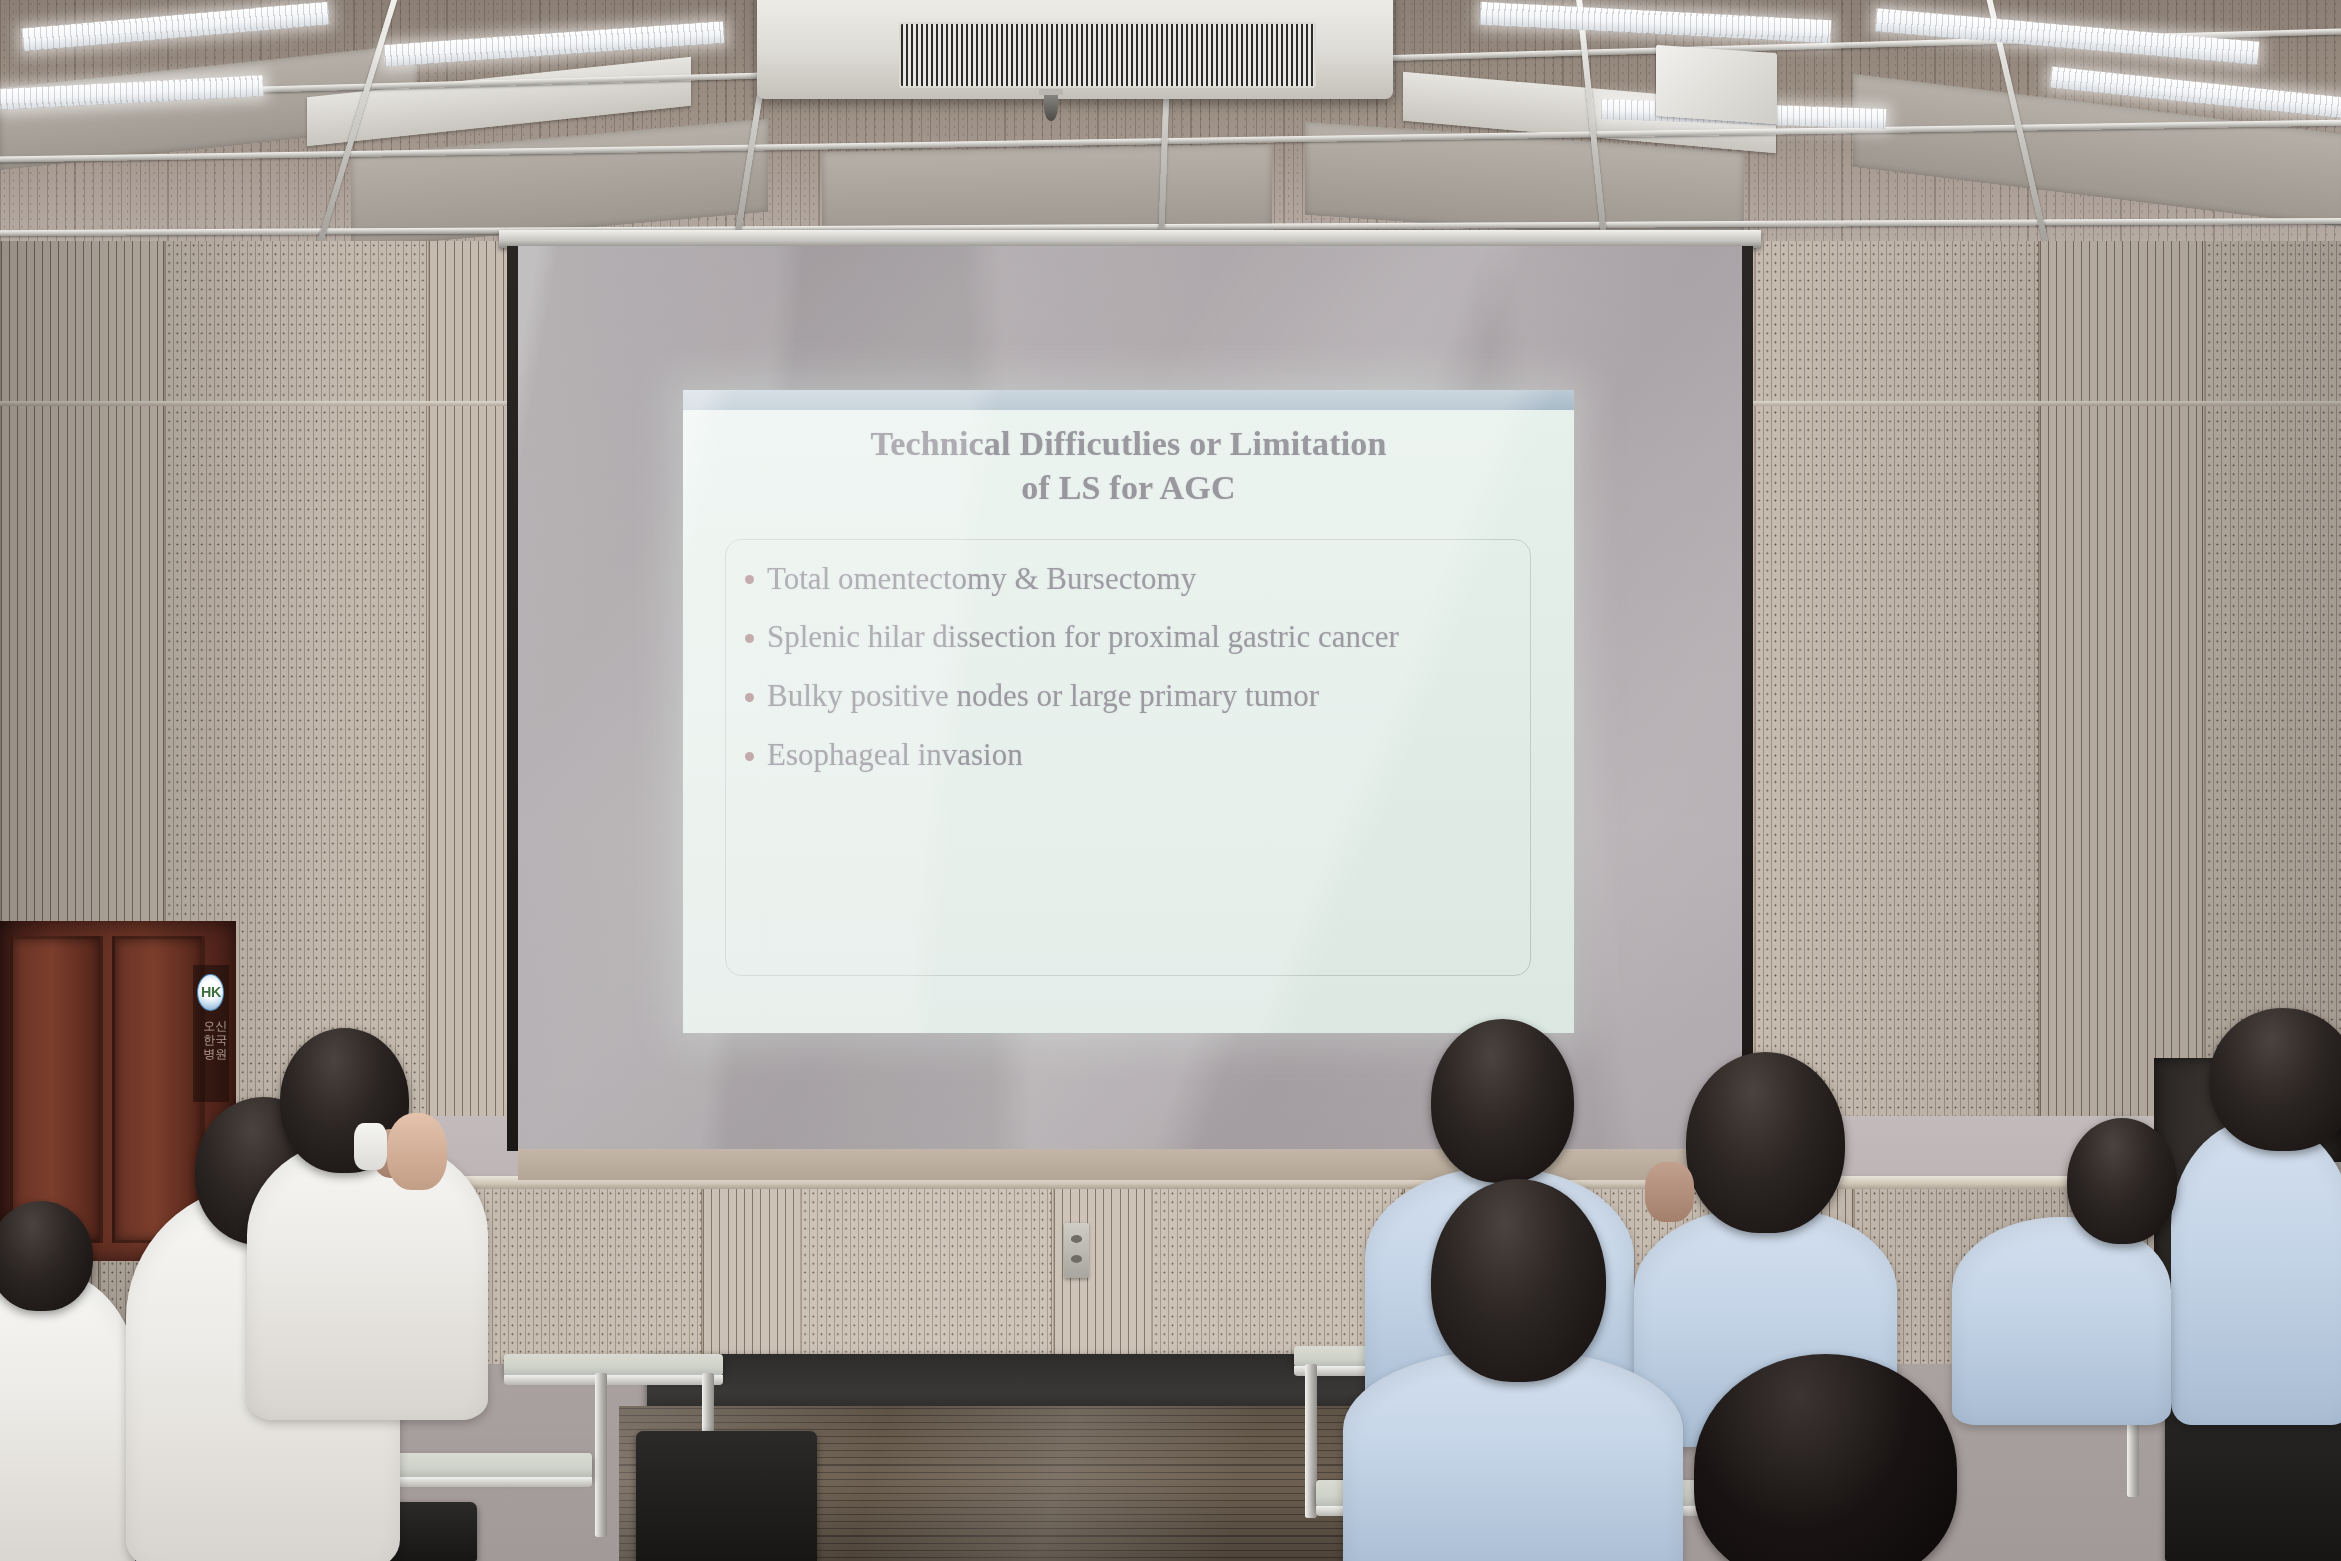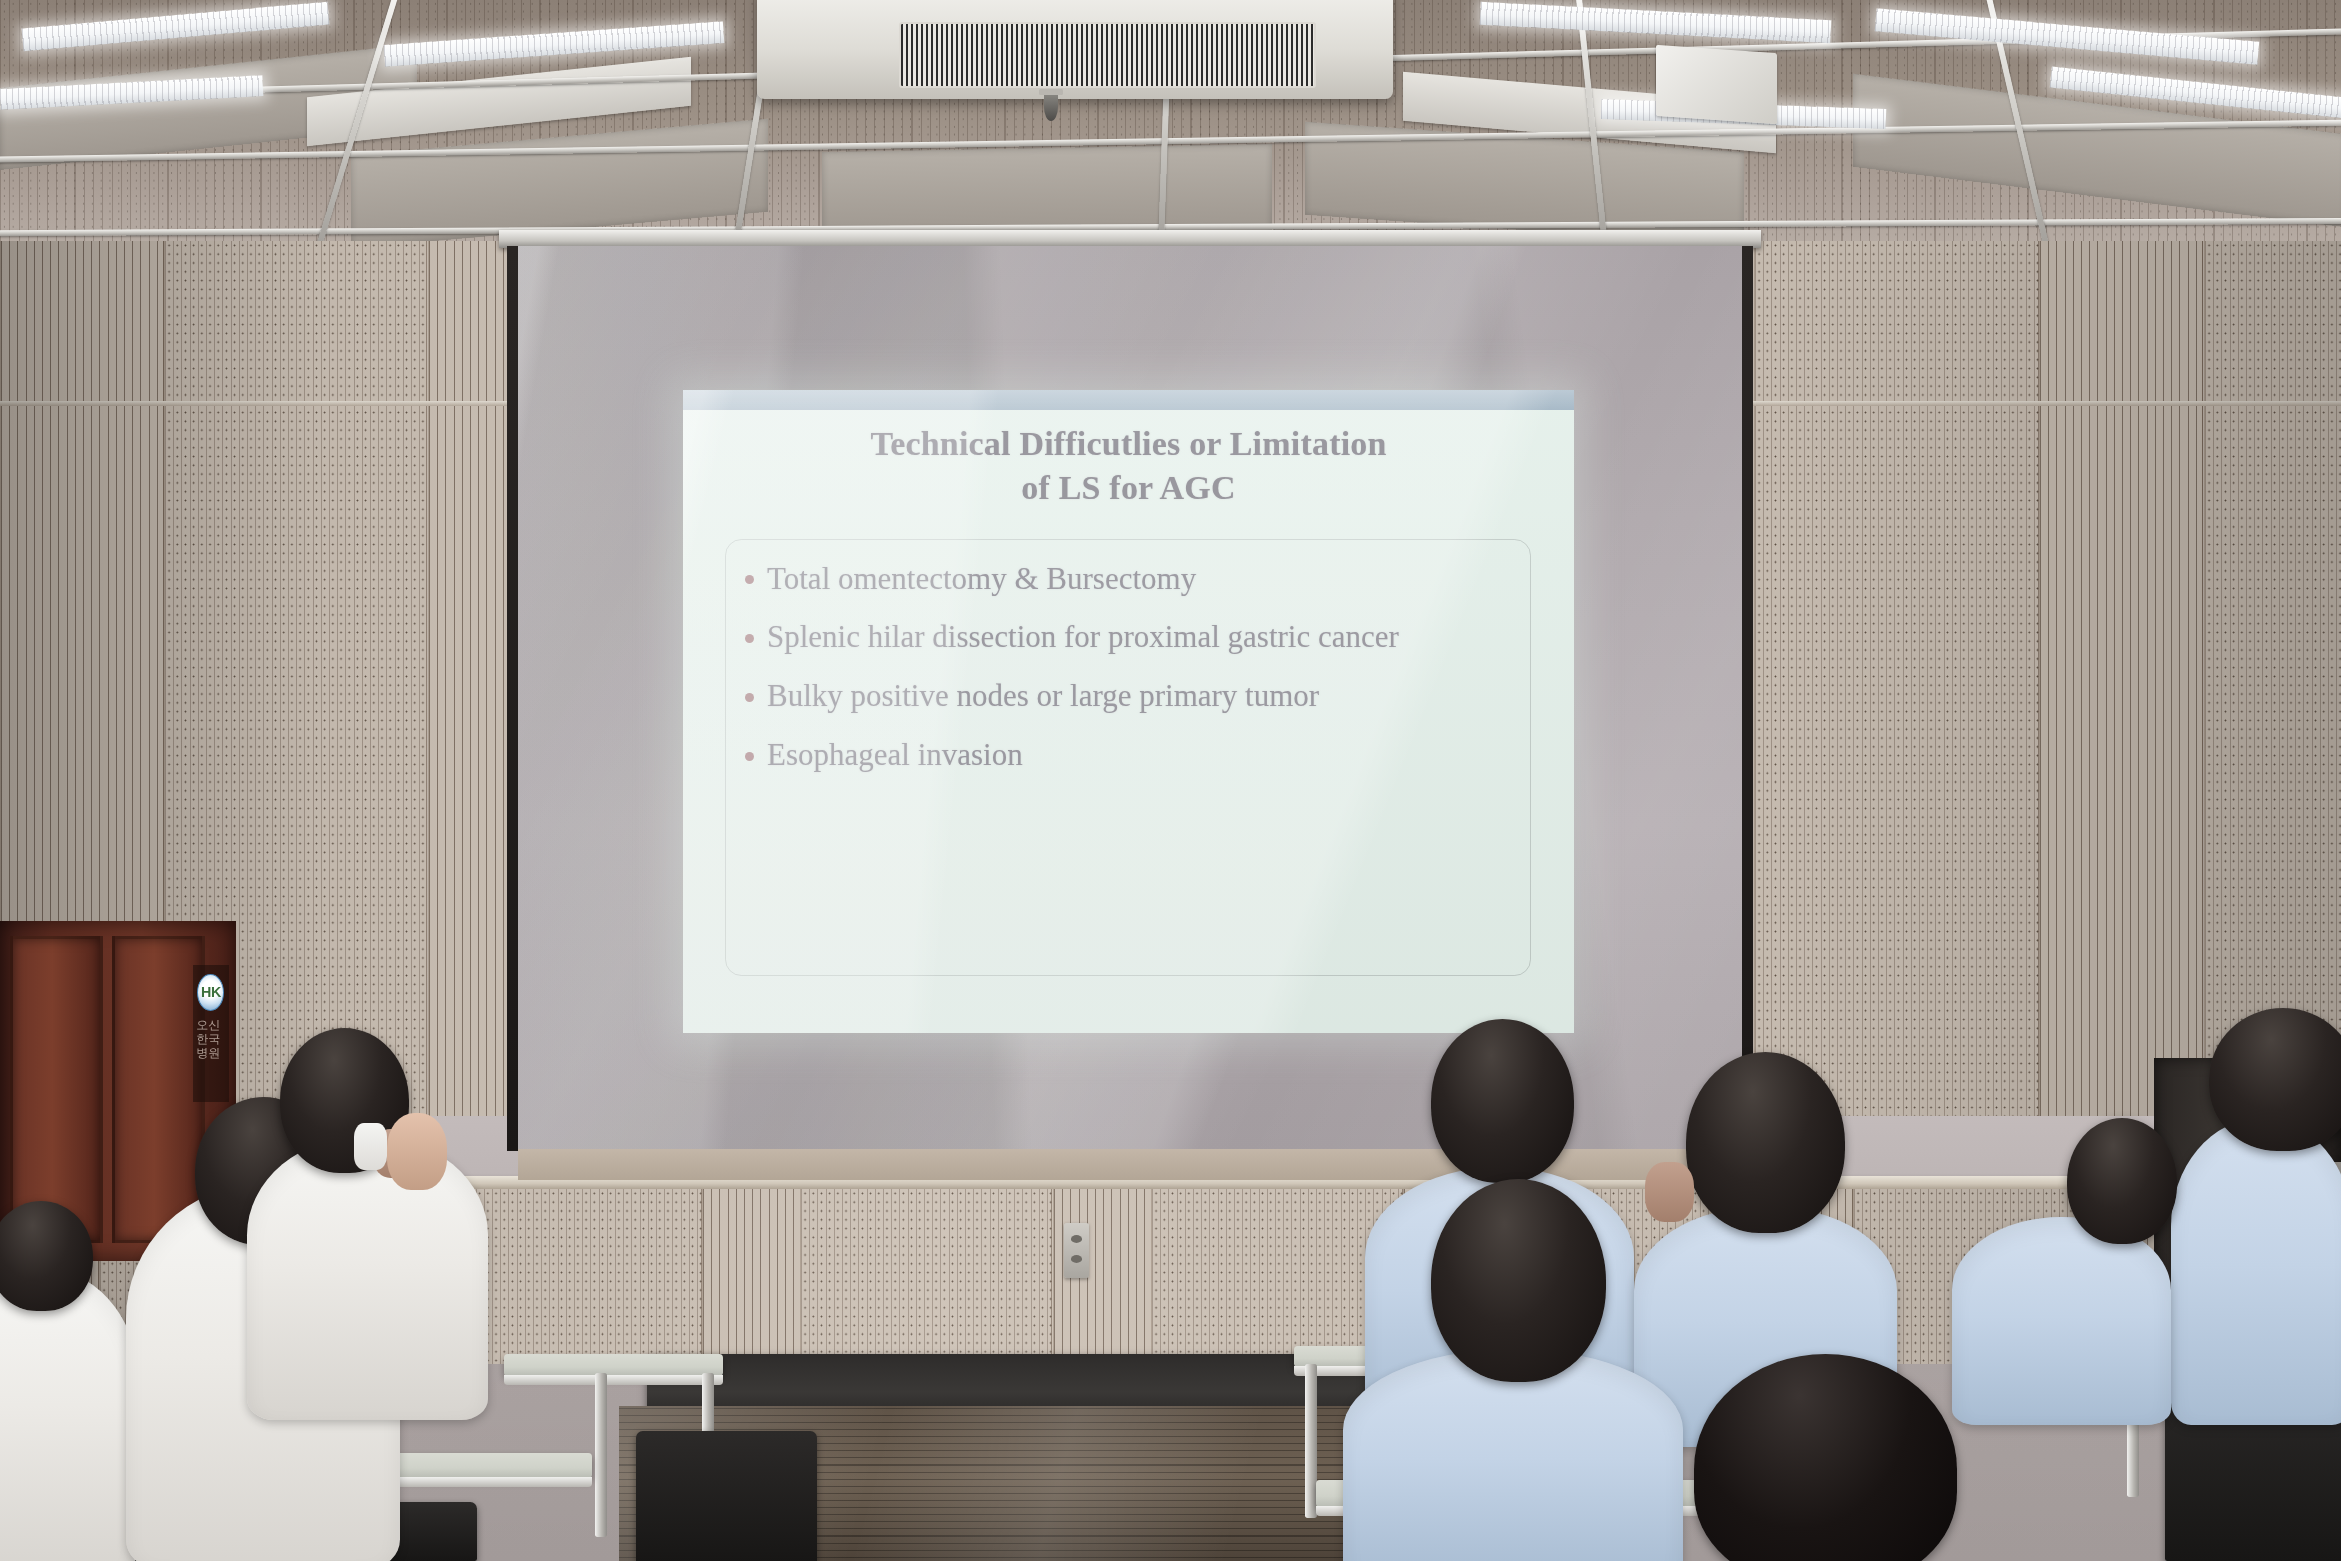--- a/index.html
+++ b/index.html
@@ -202,22 +202,22 @@
     background: radial-gradient(circle at 50% 40%, #ffffff 35%, #cfe2f2 60%, #6f9fc9 100%);
     border:1.6px solid #4b86b8;
     display:flex; align-items:center; justify-content:center;
     font-family:"Liberation Sans",sans-serif;
     font-weight:bold; font-size:14.3px; color:#3a6f3c;
     letter-spacing:-0.5px;
   }
   .sign-kr{
     position:absolute; left:3.3px; top:55px; width:31px;
     color:#d8c9bf; font-size:12px; line-height:1.15;
-    font-family:Liberation Mono, monospace;
-    text-align:left; opacity:.75;
+    font-family:Liberation Sans, sans-serif;
+    text-align:right; opacity:.75;
   }
 
   
   .whiteboard {
     position:absolute; left:2193px; top:1162px; width:149px; height:181px;
     background: linear-gradient(to bottom,#f6f6f4,#dcdcd8);
     border:5.5px solid #8e8b86;
     box-shadow:0 3.3px 8.8px rgba(0,0,0,.35);
   }
   .right-door {

